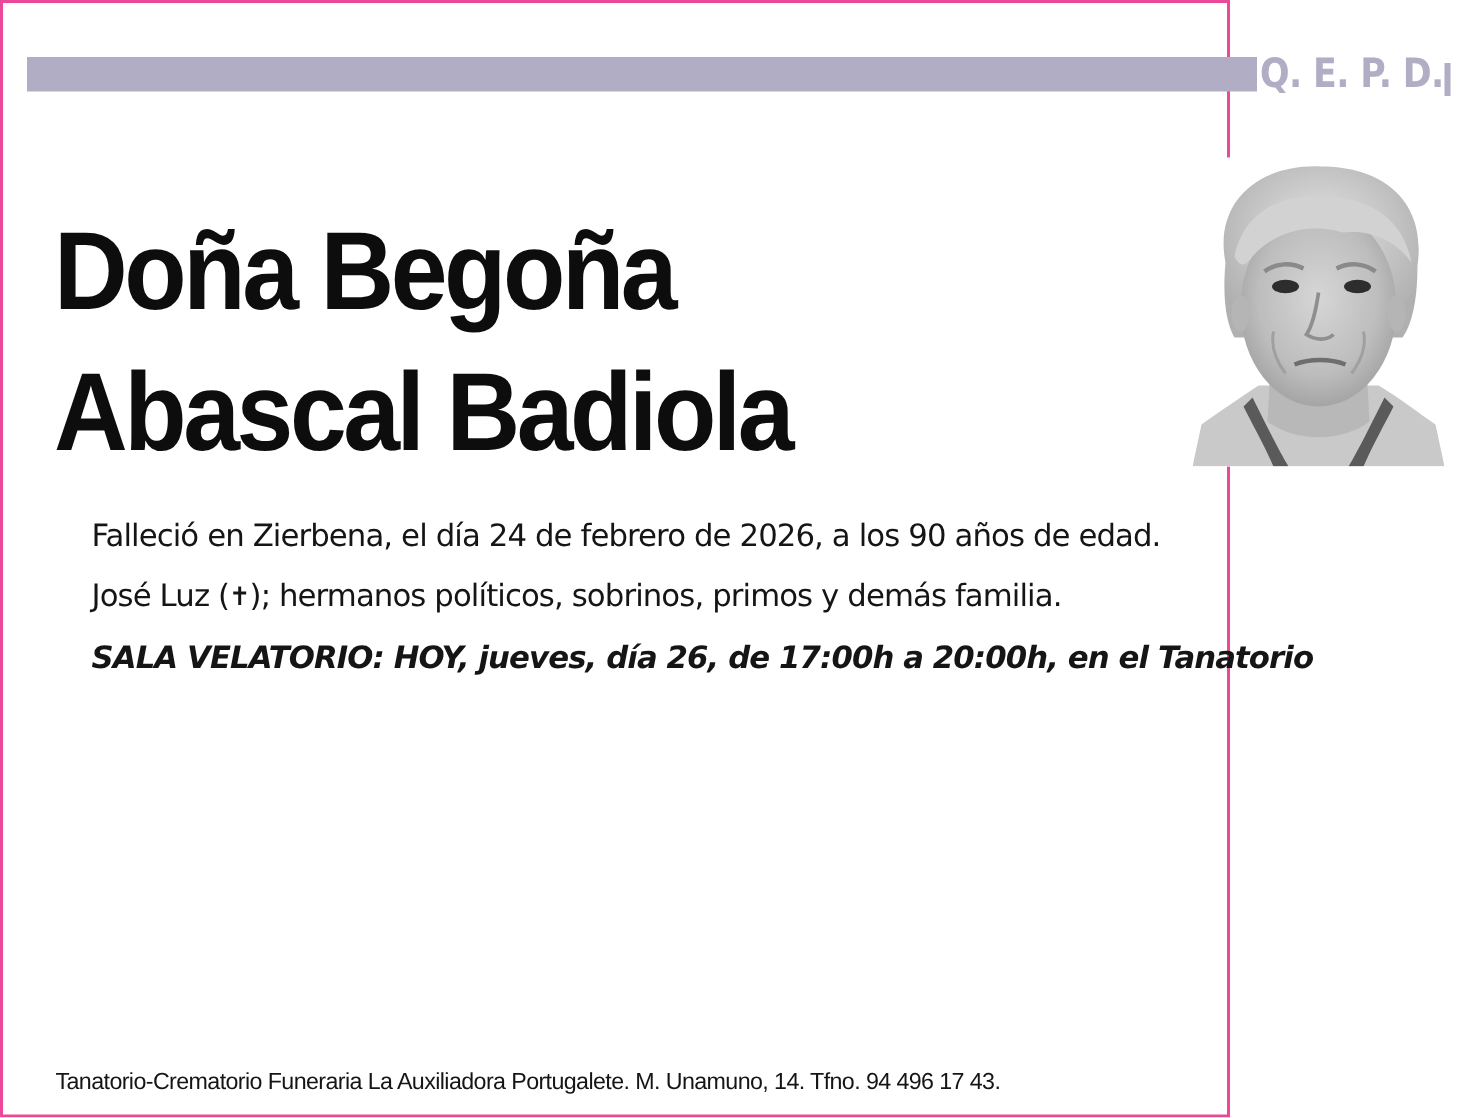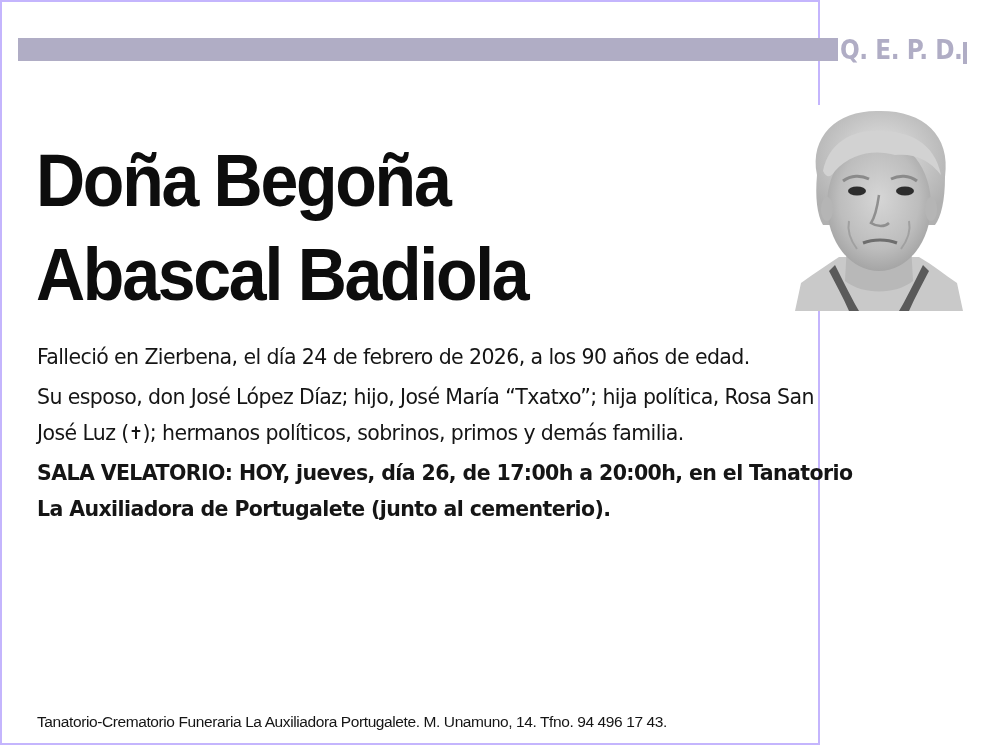--- a/index.html
+++ b/index.html
@@ -10,21 +10,21 @@
     body {
       width: 984px;
       height: 745px;
       overflow: hidden;
     }
     .frame {
       position: relative;
       box-sizing: border-box;
       width: 820px;
       height: 745px;
-      border: 2px solid #c4b5fd;
+      border: 2px solid #ec4899;
       background: #ffffff;
       font-family: "DejaVu Sans", sans-serif;
       color: #151515;
     }
     .top-bar {
       position: absolute;
       left: 16px;
       top: 36px;
       width: 820px;
       height: 23px;
@@ -84,37 +84,37 @@
       width: 912px;
       font-family: "DejaVu Sans", sans-serif;
       font-size: 20.5px;
       line-height: 36px;
       color: #151515;
       letter-spacing: -0.6px;
     }
     .body-text p {
       margin: 0 0 4px 0;
     }
-    .bold { font-weight: bold; }
+    .bold { font-weight: bold; font-style: italic; }
     .cross {
       display: inline-block;
       font-size: 17px;
       vertical-align: 1px;
     }
     .footer {
       position: absolute;
       left: 35px;
       top: 711px;
       font-family: Liberation Sans, sans-serif;
       font-size: 15.5px;
       letter-spacing: -0.4px;
       color: #151515;
       white-space: nowrap;
     }
-    .line { white-space: nowrap; display: block; }
+    .line { white-space: nowrap; display: block; margin-left: 24px; }
   </style>
 </head>
 <body>
 
 <div class="frame">
 
   <div class="top-bar"></div>
   <div class="qepd">Q. E. P. D.</div>
   <div class="qepd-end"></div>
 
@@ -167,26 +167,24 @@
       <ellipse cx="136" cy="104" rx="6" ry="12" fill="#b5b5b5"></ellipse>
     </svg>
   </div>
 
   <div class="body-text">
     <p>
       <span class="line">Falleció en Zierbena, el día 24 de febrero de 2026, a los 90 años de edad.</span>
     </p>
 
     <p>
-      <span class="line">Su esposo, don José López Díaz; hijo, José María “Txatxo”; hija política, Rosa San</span>
       <span class="line"><span>José Luz (</span><span class="cross">✝</span><span>); hermanos políticos, sobrinos, primos y demás familia.</span></span>
     </p>
 
     <p class="bold">
       <span class="line">SALA VELATORIO: HOY, jueves, día 26, de 17:00h a 20:00h, en el Tanatorio</span>
-      <span class="line">La Auxiliadora de Portugalete (junto al cementerio).</span>
     </p>
 
   </div>
 
   <div class="footer">Tanatorio-Crematorio Funeraria La Auxiliadora Portugalete. M. Unamuno, 14. Tfno. 94 496 17 43.</div>
 
 </div>
 
 </body></html>

